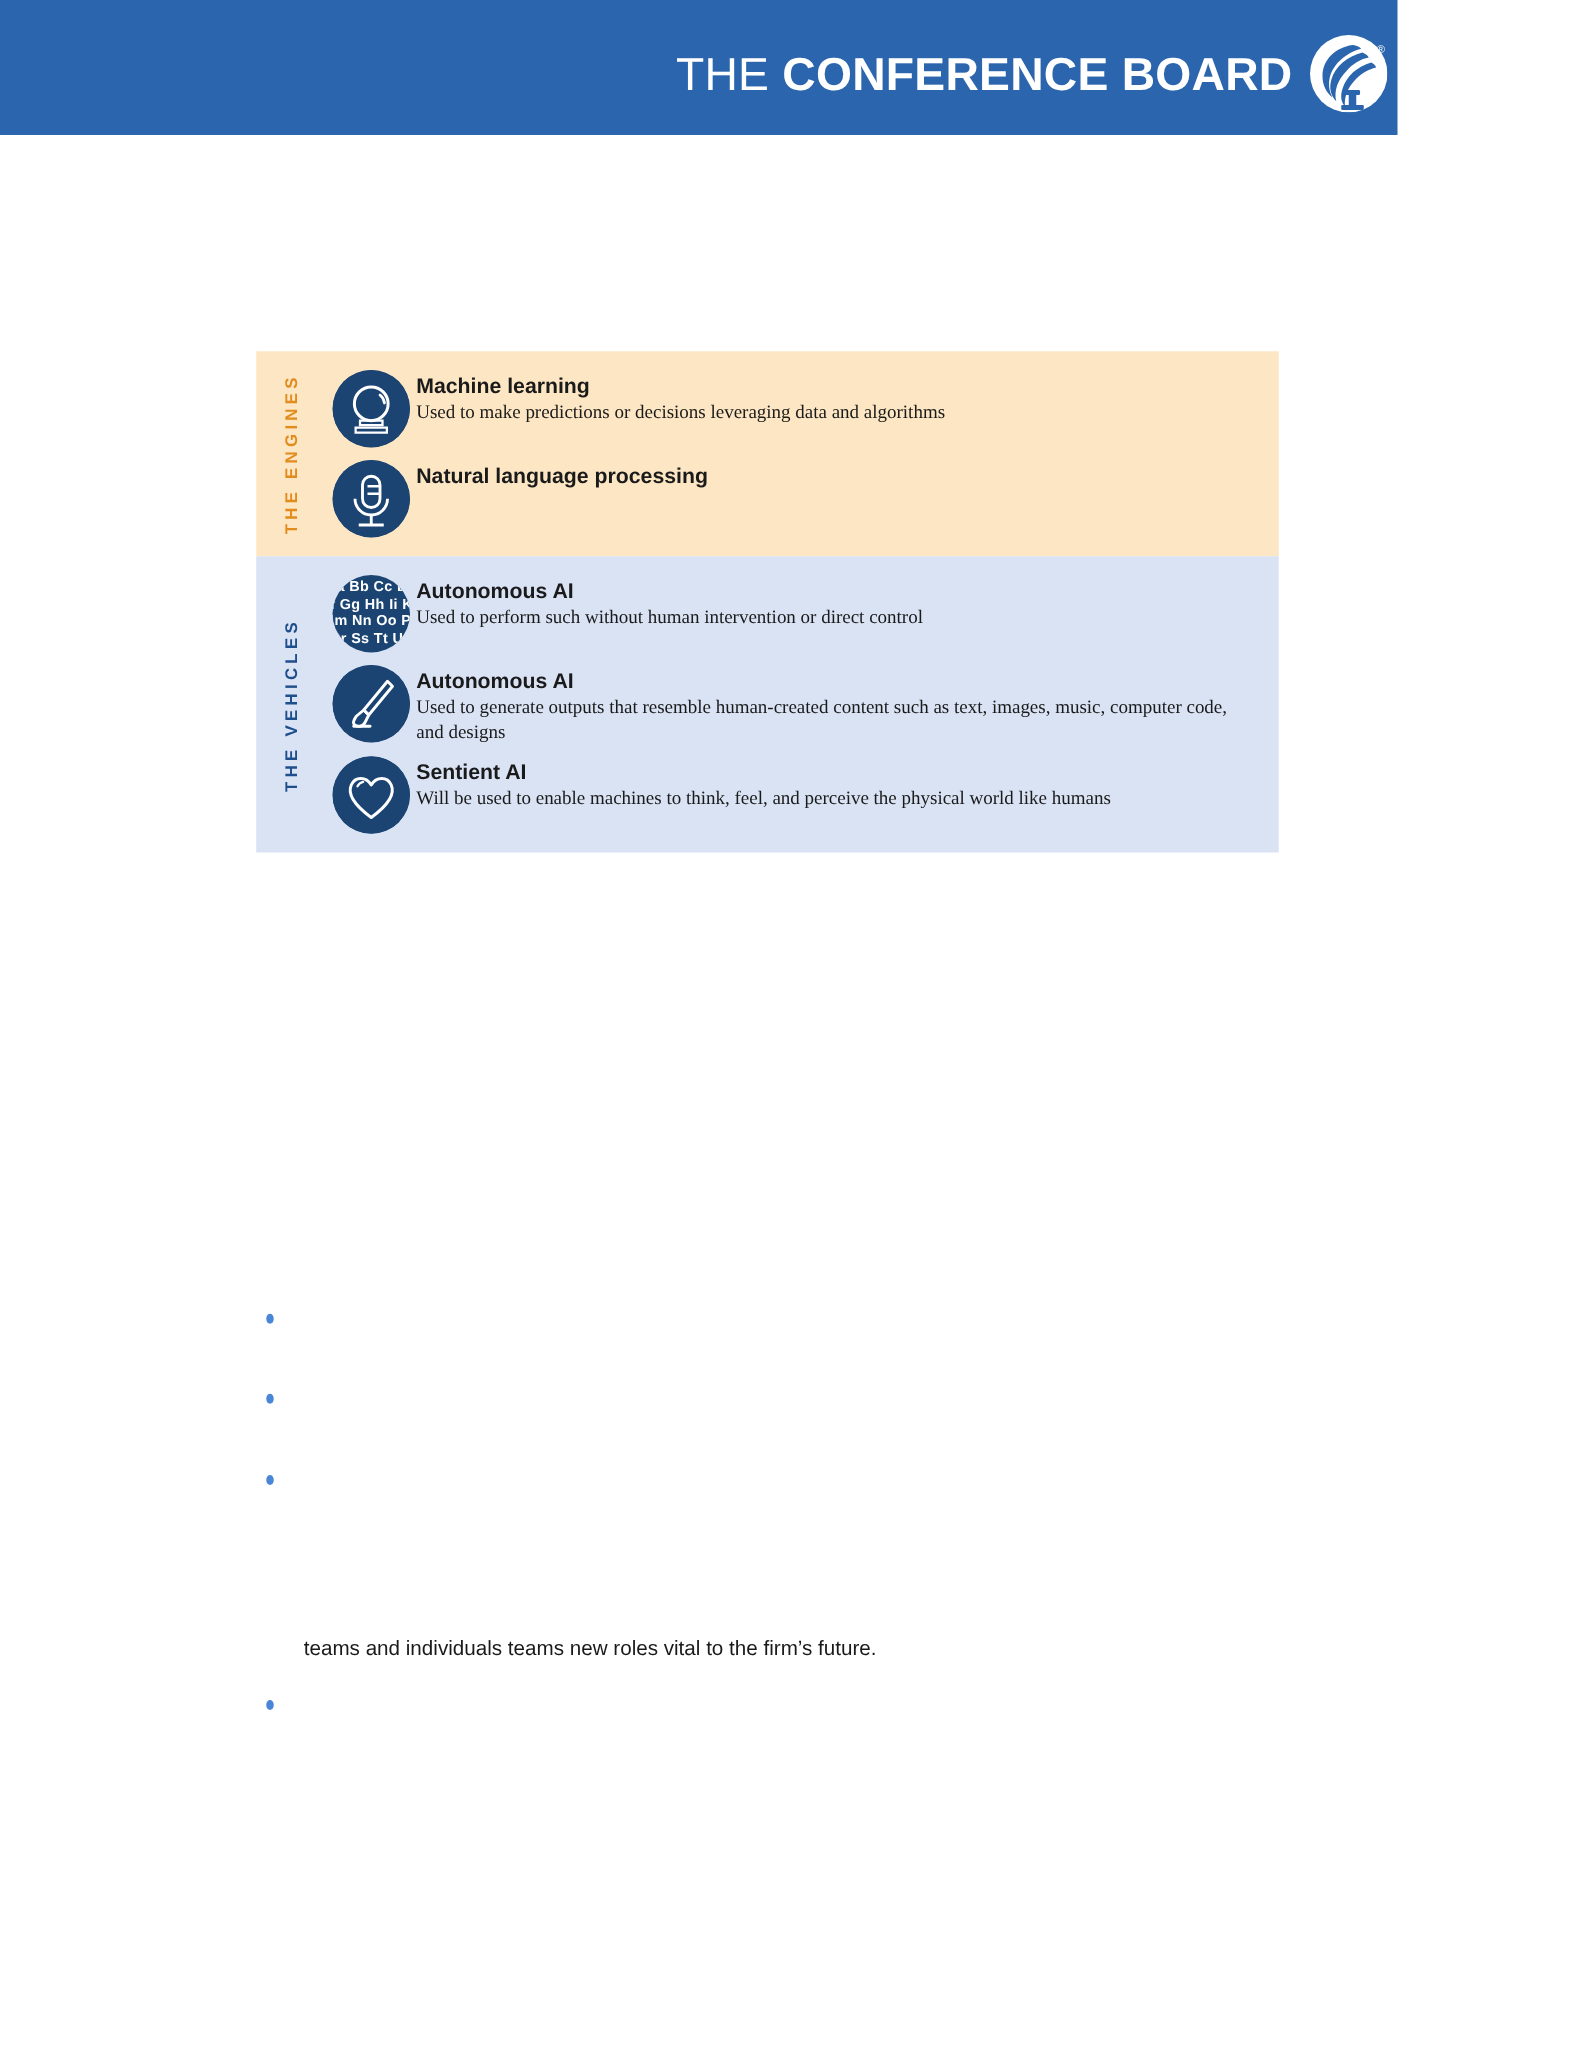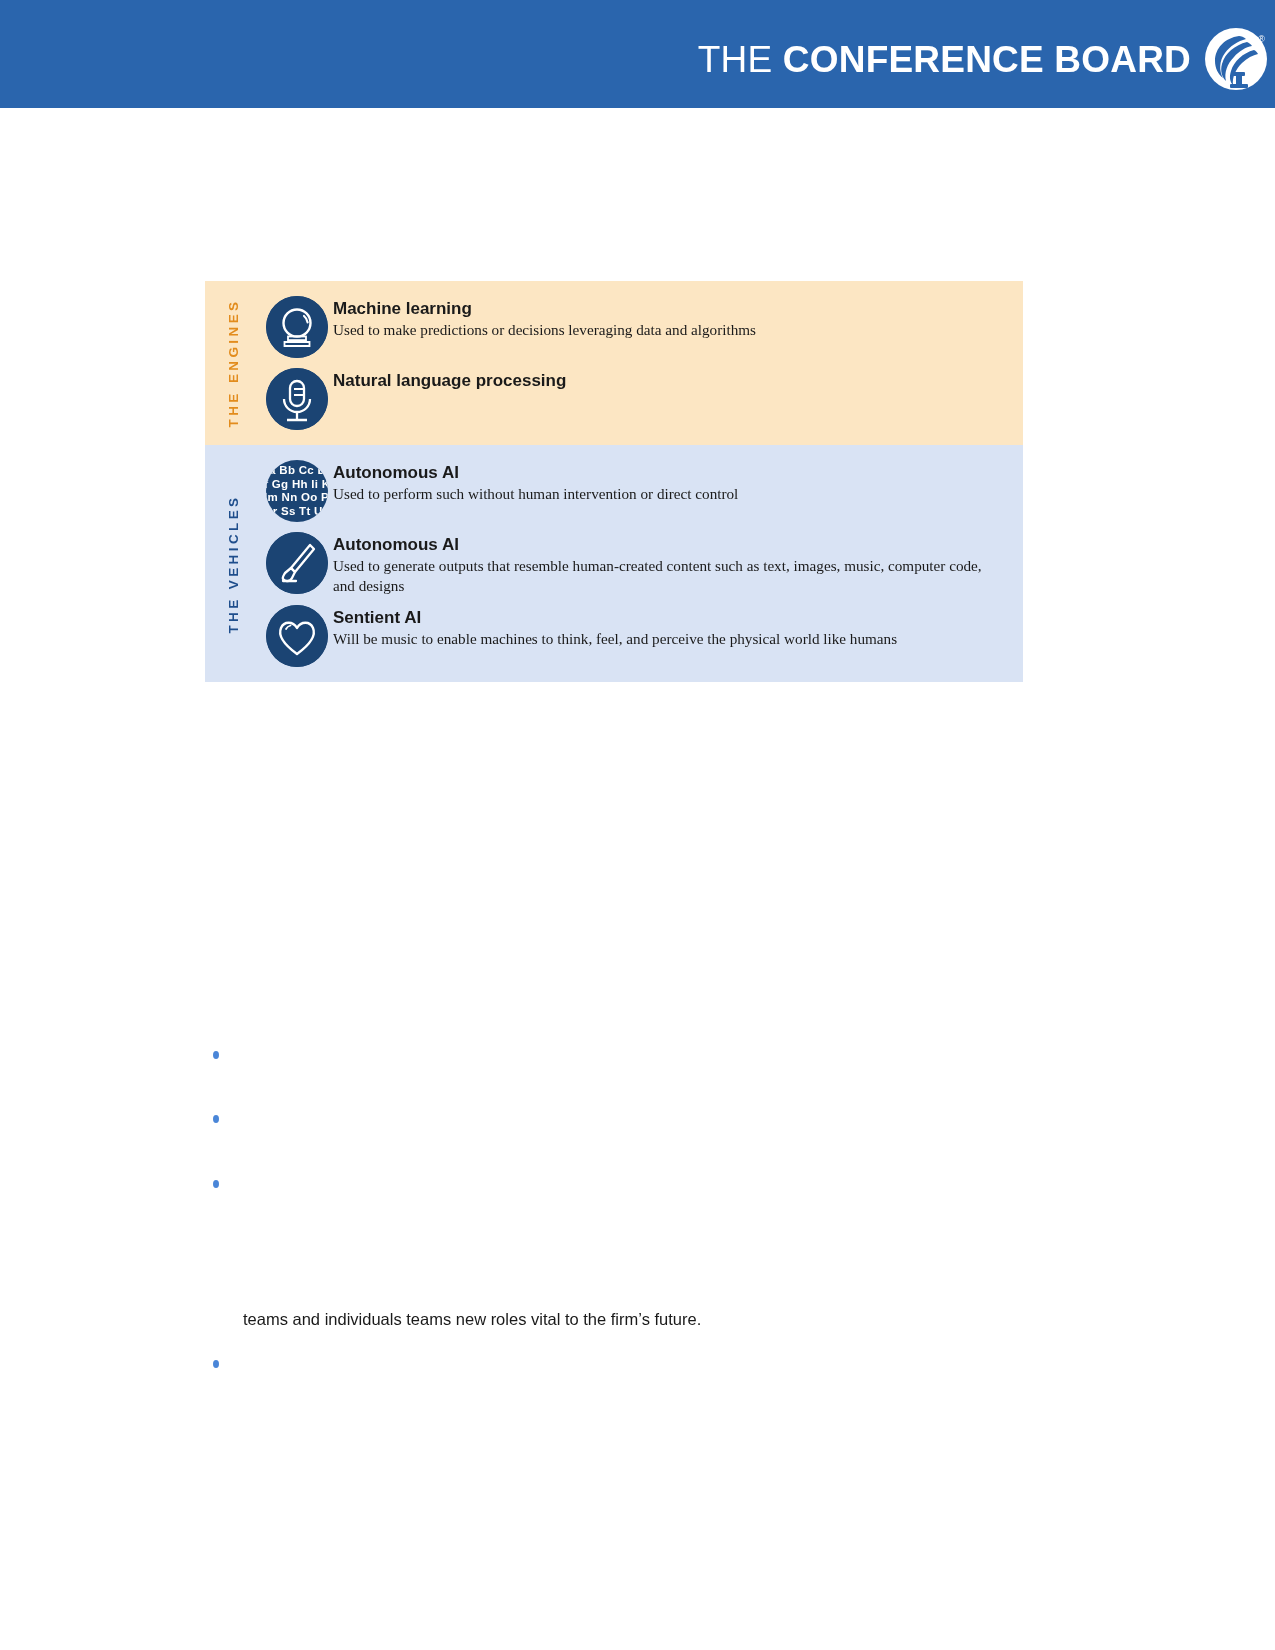--- a/index.html
+++ b/index.html
@@ -12,21 +12,21 @@
     height: 1650px;
     position: relative;
     font-family: "Liberation Sans", sans-serif;
     overflow: hidden;
   }
 
   
   .header-band {
     position: absolute;
     left: 0; top: 0;
-    width: 1275px;
+    width: 1118px;
     height: 108px;
     background: #2a65ad;
   }
   .brand-wrap {
     position: absolute;
     right: 0px;
     top: 28px;
     display: flex;
     align-items: center;
     gap: 14px;
@@ -298,21 +298,21 @@
           <div class="circle">
             <svg width="62" height="62" viewBox="0 0 62 62" aria-hidden="true">
               <circle cx="31" cy="31" r="31" fill="#1b4473"></circle>
               <path d="M31 49 C16 38, 12 30, 15 23 C18 16, 27 16, 31 23 C35 16, 44 16, 47 23 C50 30, 46 38, 31 49 Z" fill="none" stroke="#ffffff" stroke-width="2.4" stroke-linejoin="round"></path>
               <path d="M20 24 a7 7 0 0 1 4.5 -3.5" fill="none" stroke="#ffffff" stroke-width="1.8" stroke-linecap="round"></path>
             </svg>
           </div>
         </div>
         <div class="txt-cell">
           <div class="row-title">Sentient AI</div>
-          <div class="row-desc">Will be music to enable machines to think, feel, and perceive the physical world like humans</div>
+          <div class="row-desc">Will be used to enable machines to think, feel, and perceive the physical world like humans</div>
         </div>
       </div>
 
     </div>
   </div>
 </div>
 
 <div class="doc-body">
 
   <div class="bullet-item" style="left:213px; top:25px;">

